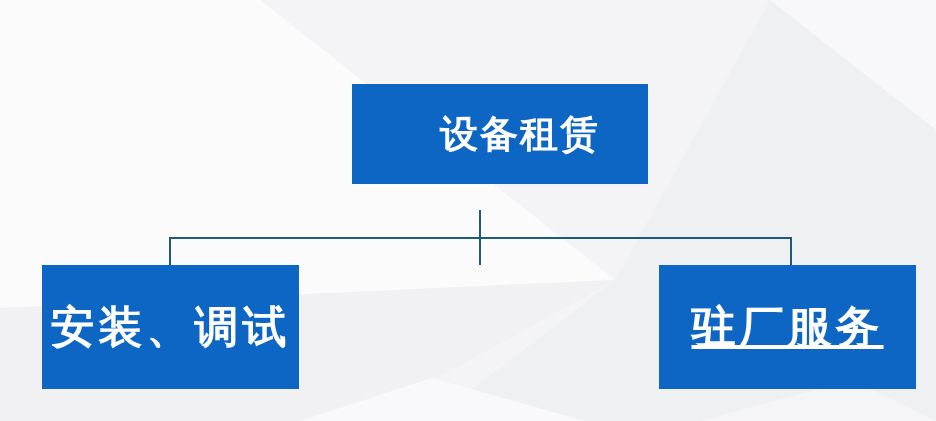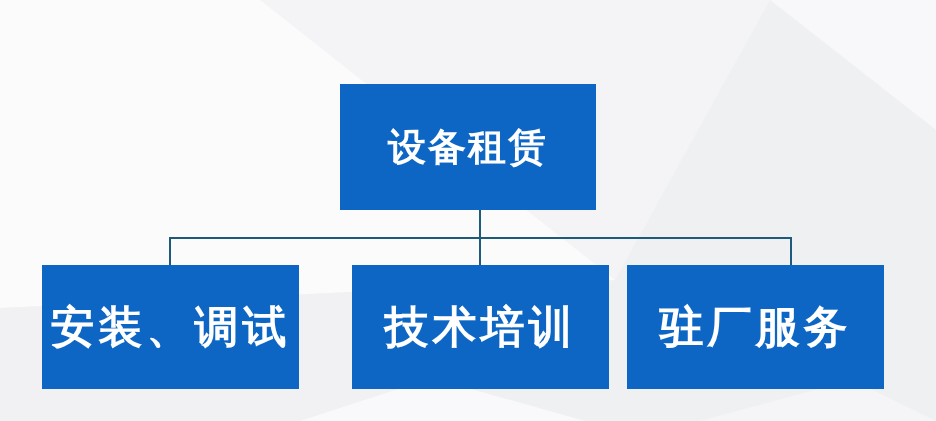--- a/index.html
+++ b/index.html
@@ -28,37 +28,38 @@
     background: #0d66c4;
     color: #ffffff;
     display: flex;
     align-items: center;
     justify-content: center;
     font-weight: bold;
     text-align: center;
     white-space: nowrap;
   }
   .node-root {
-    left: 340px;
+    left: 352px;
     top: 84px;
     width: 256px;
-    height: 126px;
+    height: 100px;
     font-size: 38px;
     letter-spacing: 2px;
+    padding-left: 40px;
   }
   .node-child {
     top: 265px;
     width: 257px;
     height: 124px;
     font-size: 44px;
     letter-spacing: 4px;
   }
   #child-0 { left: 42px;  }
   #child-1 { left: 352px; }
-  #child-2 { left: 627px; }
+  #child-2 { left: 659px; text-decoration: underline; }
   .connector {
     position: absolute;
     background: #1e5a7a;
   }
   #conn-mid-vertical {
     left: 479px;
     top: 210px;
     width: 1.5px;
     height: 55px;
   }
@@ -102,21 +103,18 @@
   <div class="connector" id="conn-right-vertical"></div>
 
   <div class="node node-root">
     <span>设备租赁</span>
   </div>
 
   <div class="node node-child" id="child-0">
     <span>安装、调试</span>
   </div>
 
-  <div class="node node-child" id="child-1">
-    <span>技术培训</span>
-  </div>
 
   <div class="node node-child" id="child-2">
     <span>驻厂服务</span>
   </div>
 
 </div>
 
 </body></html>

